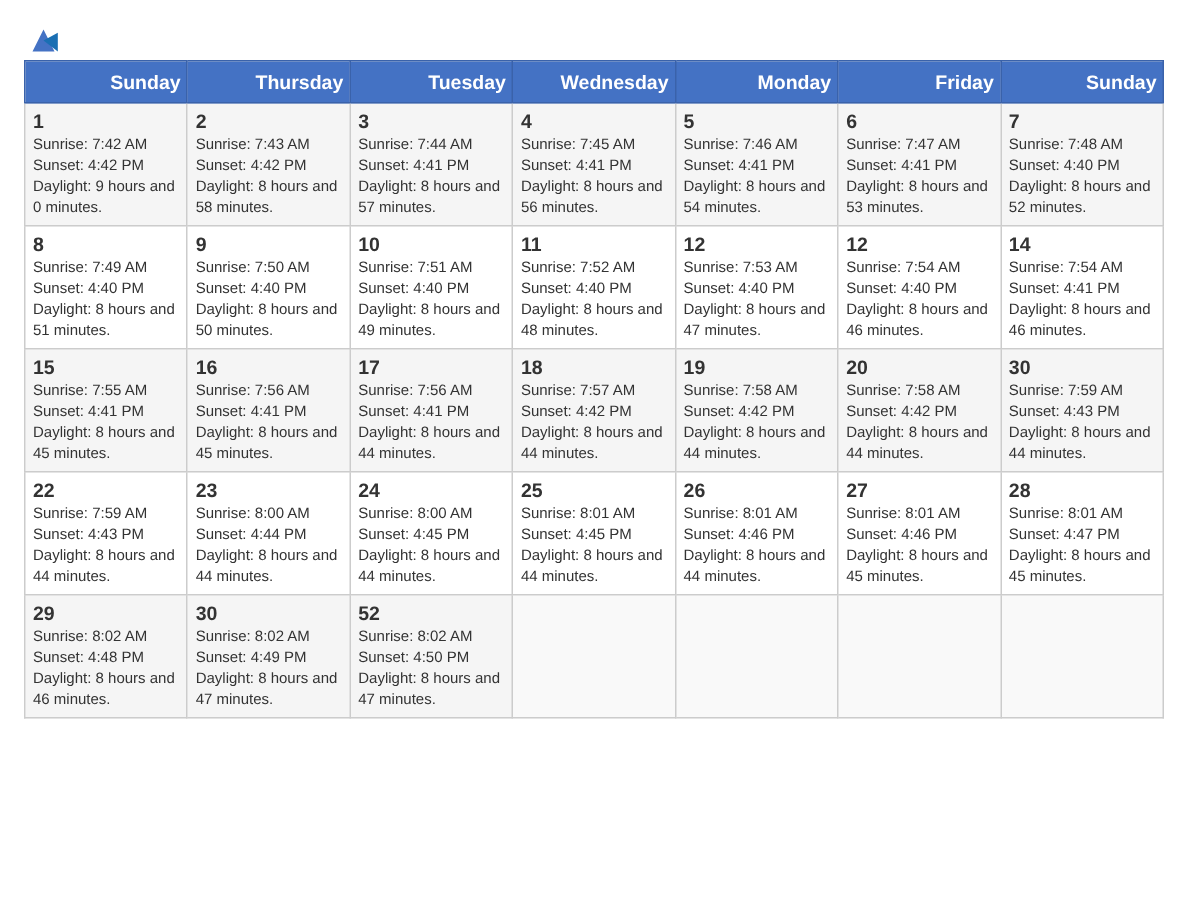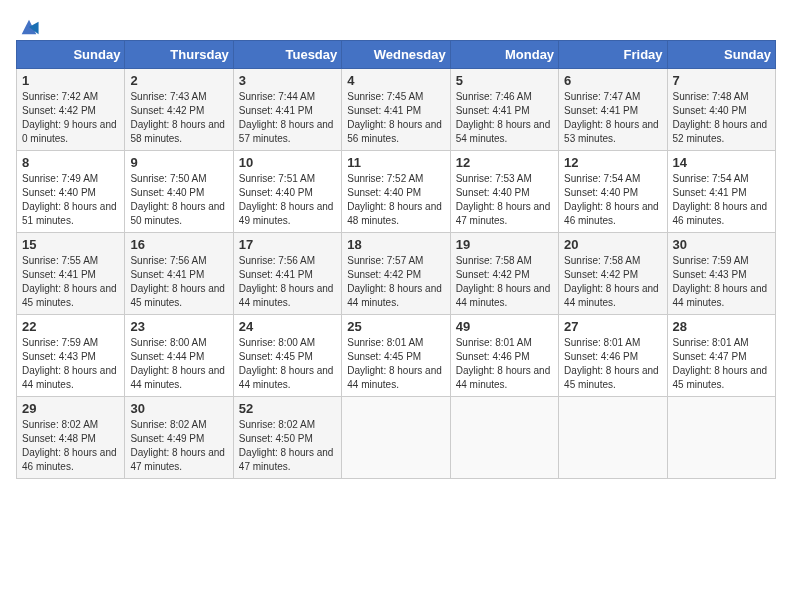--- a/index.html
+++ b/index.html
@@ -328,21 +328,21 @@
       </td>
         <td>
         <span class="day-number">25</span>
         <div class="day-info">
           Sunrise: 8:01 AM<br>
           Sunset: 4:45 PM<br>
           Daylight: 8 hours and 44 minutes.
         </div>
       </td>
         <td>
-        <span class="day-number">49</span>
+        <span class="day-number">26</span>
         <div class="day-info">
           Sunrise: 8:01 AM<br>
           Sunset: 4:46 PM<br>
           Daylight: 8 hours and 44 minutes.
         </div>
       </td>
         <td>
         <span class="day-number">27</span>
         <div class="day-info">
           Sunrise: 8:01 AM<br>

